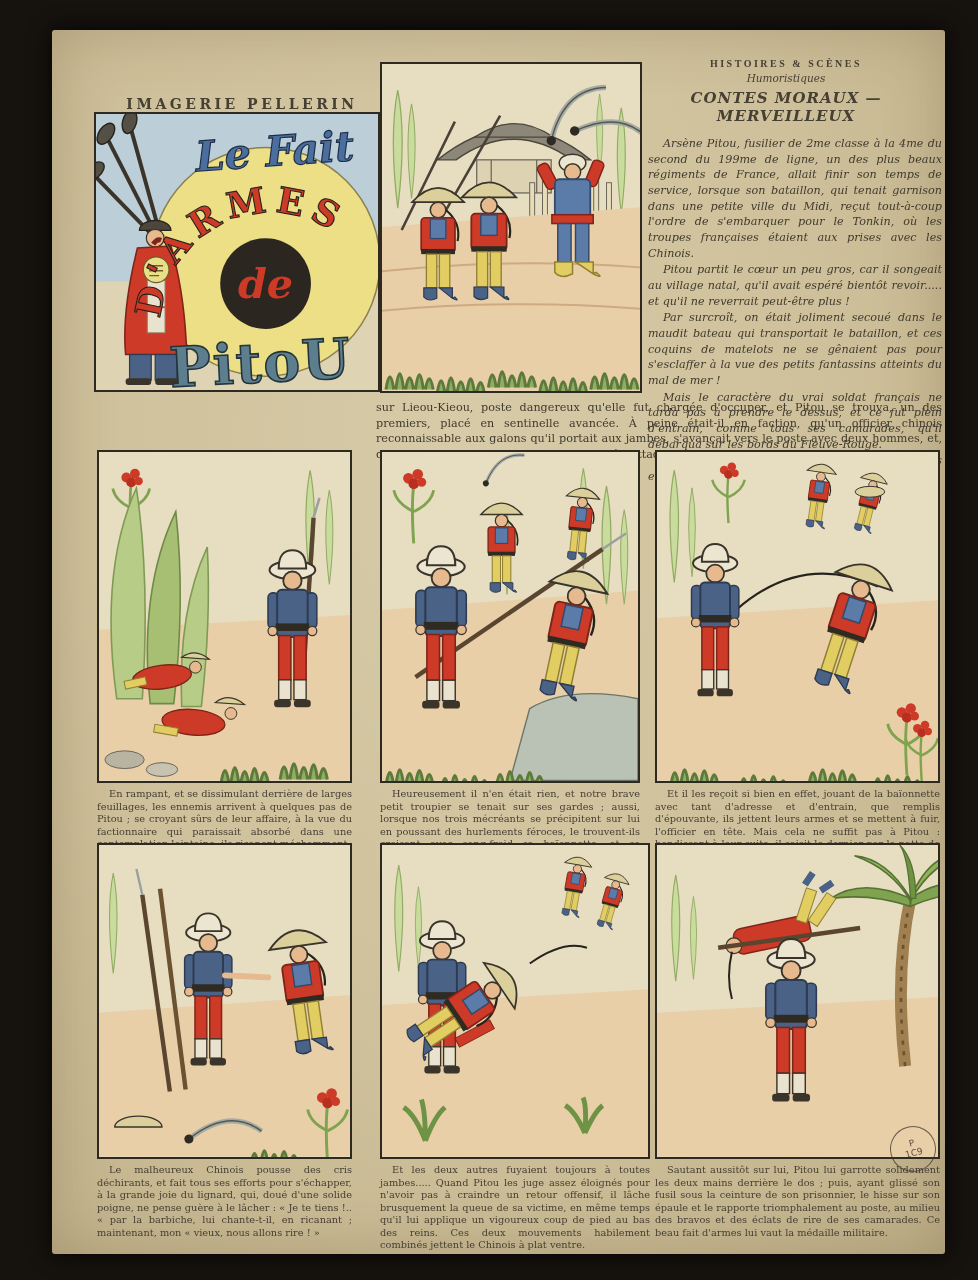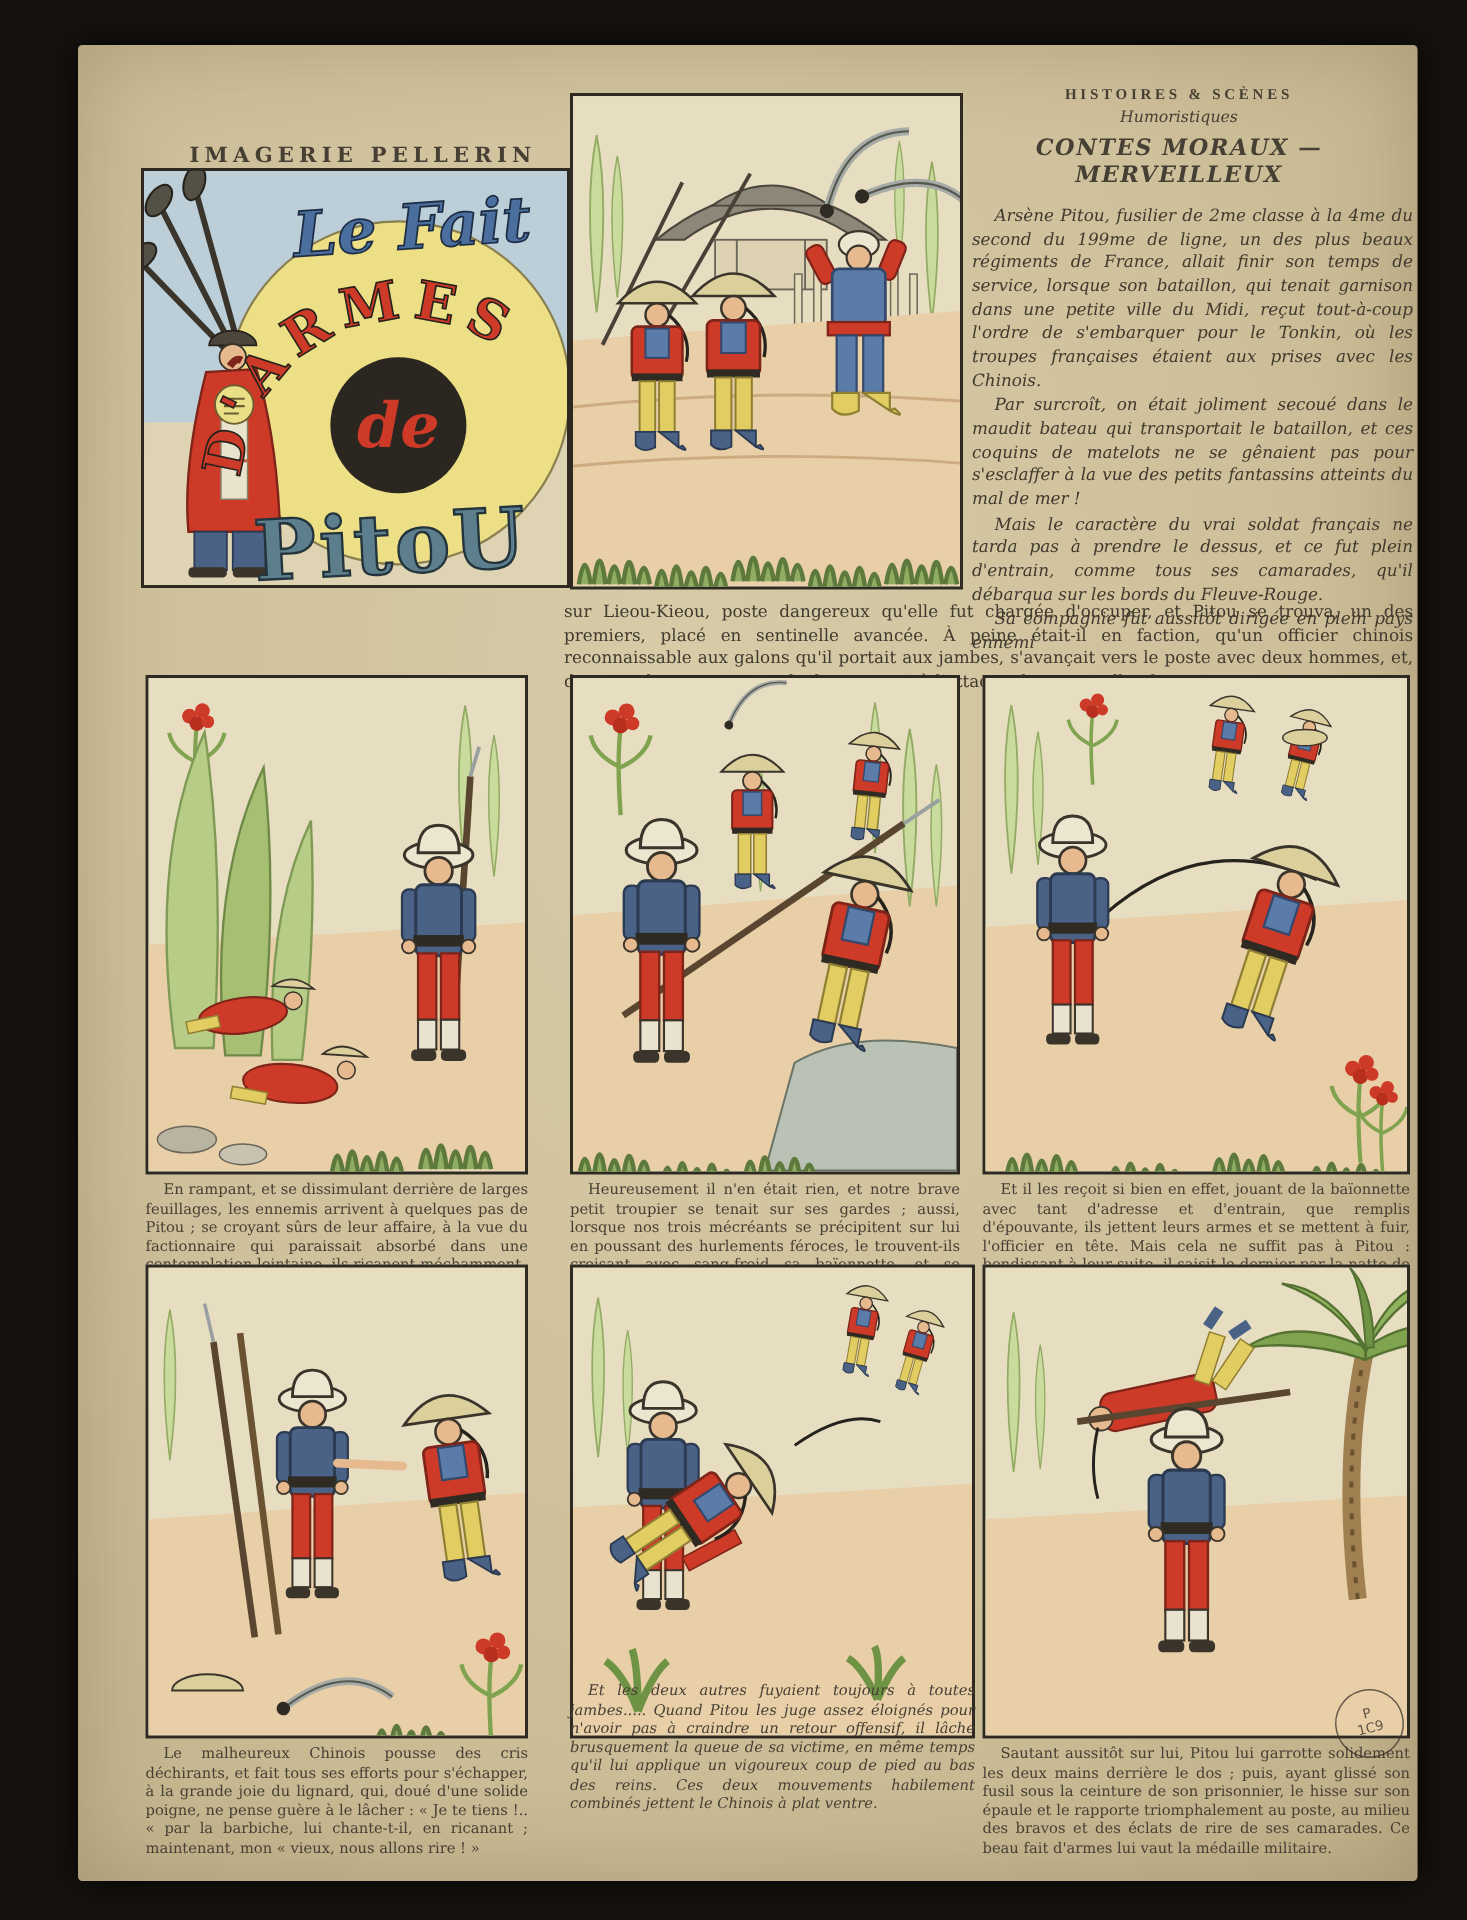--- a/index.html
+++ b/index.html
@@ -228,20 +228,21 @@
           <use href="#sym-grass" transform="translate(52,296)"></use>
         <use href="#sym-grass" transform="translate(104,290)"></use>
           <use href="#sym-grass" transform="translate(156,296)"></use>
         <use href="#sym-grass" transform="translate(208,292)"></use>
       </g>
     </svg>
   </div>
 
   <div class="intro">
     <p>Arsène Pitou, fusilier de 2me classe à la 4me du second du 199me de ligne, un des plus beaux régiments de France, allait finir son temps de service, lorsque son bataillon, qui tenait garnison dans une petite ville du Midi, reçut tout-à-coup l'ordre de s'embarquer pour le Tonkin, où les troupes françaises étaient aux prises avec les Chinois.</p>
+    <p>Pitou partit le cœur un peu gros, car il songeait au village natal, qu'il avait espéré bientôt revoir..... et qu'il ne reverrait peut-être plus !</p>
     <p>Par surcroît, on était joliment secoué dans le maudit bateau qui transportait le bataillon, et ces coquins de matelots ne se gênaient pas pour s'esclaffer à la vue des petits fantassins atteints du mal de mer !</p>
     <p>Mais le caractère du vrai soldat français ne tarda pas à prendre le dessus, et ce fut plein d'entrain, comme tous ses camarades, qu'il débarqua sur les bords du Fleuve-Rouge.</p>
     <p>Sa compagnie fut aussitôt dirigée en plein pays ennemi</p>
   </div>
   <div class="wide-text">sur Lieou-Kieou, poste dangereux qu'elle fut chargée d'occuper, et Pitou se trouva, un des premiers, placé en sentinelle avancée. À peine était-il en faction, qu'un officier chinois reconnaissable aux galons qu'il portait aux jambes, s'avançait vers le poste avec deux hommes, et, dans une harangue martiale, les poussait à l'attaque des sentinelles françaises.</div>
 
   <div class="panel" style="left:45px;top:420px;width:255px;height:333px;">
     <svg viewBox="0 0 255 333">
       <rect width="255" height="333" fill="#e7dec2"></rect>
       <path d="M0,180 L255,165 L255,333 L0,333 Z" fill="#e8cfa8"></path>
@@ -392,21 +393,21 @@
       <use href="#sym-grass" transform="translate(10,296)"></use>
         <use href="#sym-grass" transform="translate(70,302)"></use>
       <use href="#sym-grass" transform="translate(130,296)"></use>
         <use href="#sym-grass" transform="translate(190,302)"></use>
     </svg>
   </div>
 
   <div class="caption" style="left:45px;top:1134px;width:255px;">
     <p>Le malheureux Chinois pousse des cris déchirants, et fait tous ses efforts pour s'échapper, à la grande joie du lignard, qui, doué d'une solide poigne, ne pense guère à le lâcher : « Je te tiens !.. « par la barbiche, lui chante-t-il, en ricanant ; maintenant, mon « vieux, nous allons rire ! »</p>
   </div>
-  <div class="caption" style="left:328px;top:1092px;width:270px;font-style:italic;">
+  <div class="caption" style="left:328px;top:1134px;width:270px;">
     <p>Et les deux autres fuyaient toujours à toutes jambes..... Quand Pitou les juge assez éloignés pour n'avoir pas à craindre un retour offensif, il lâche brusquement la queue de sa victime, en même temps qu'il lui applique un vigoureux coup de pied au bas des reins. Ces deux mouvements habilement combinés jettent le Chinois à plat ventre.</p>
   </div>
   <div class="caption" style="left:603px;top:1134px;width:285px;">
     <p>Sautant aussitôt sur lui, Pitou lui garrotte solidement les deux mains derrière le dos ; puis, ayant glissé son fusil sous la ceinture de son prisonnier, le hisse sur son épaule et le rapporte triomphalement au poste, au milieu des bravos et des éclats de rire de ses camarades. Ce beau fait d'armes lui vaut la médaille militaire.</p>
   </div>
 
   <div class="stamp">
     <span>P</span>
     <span>1C9</span>
   </div>

